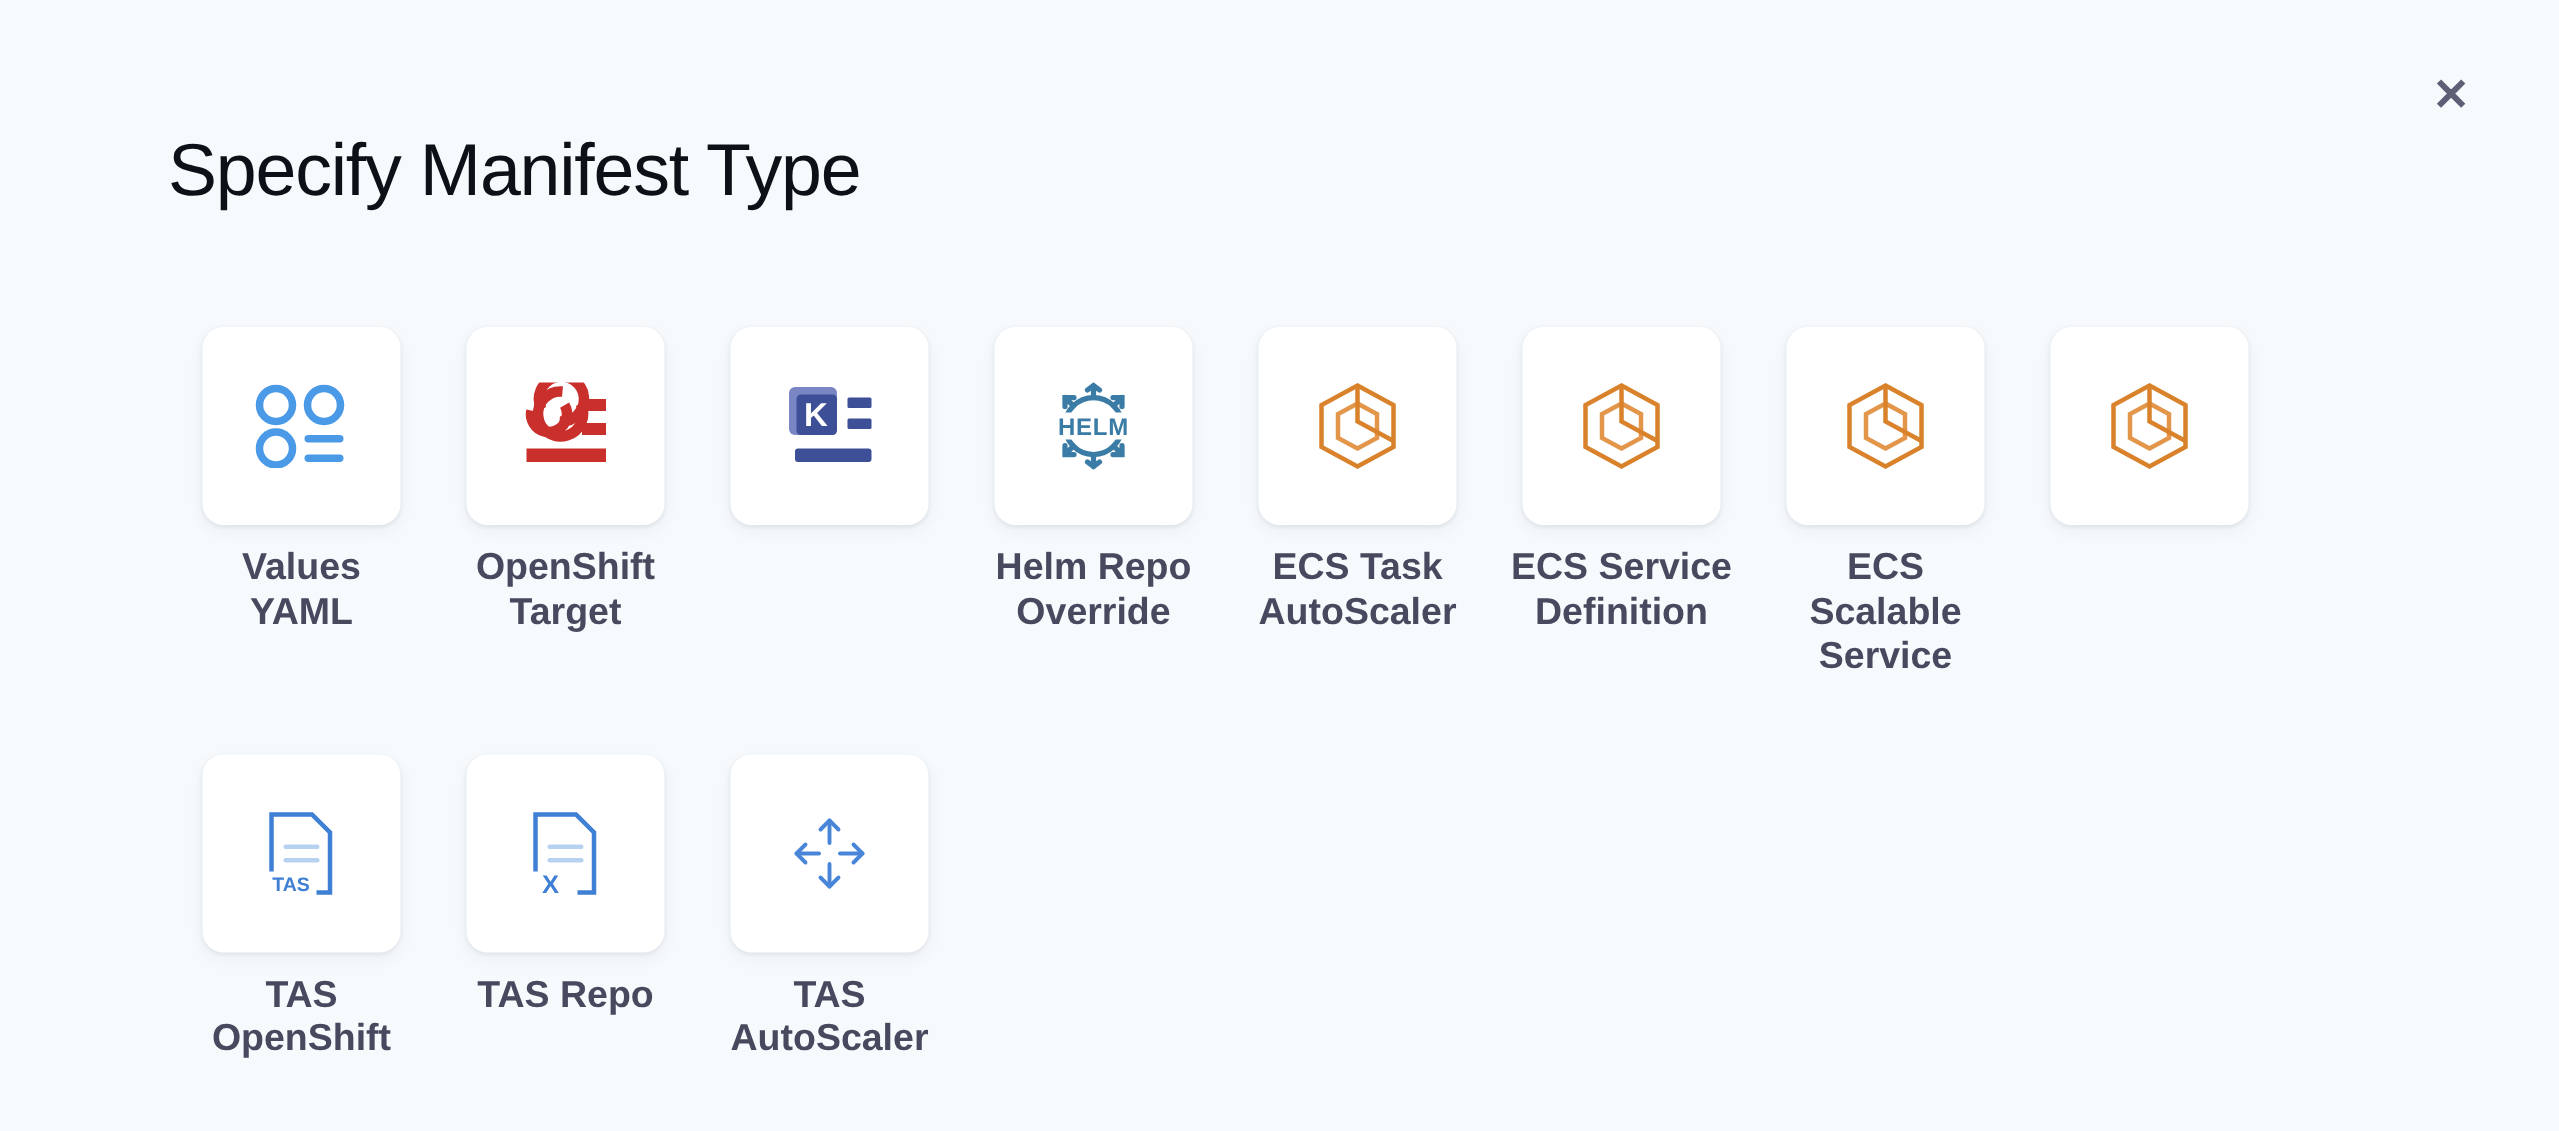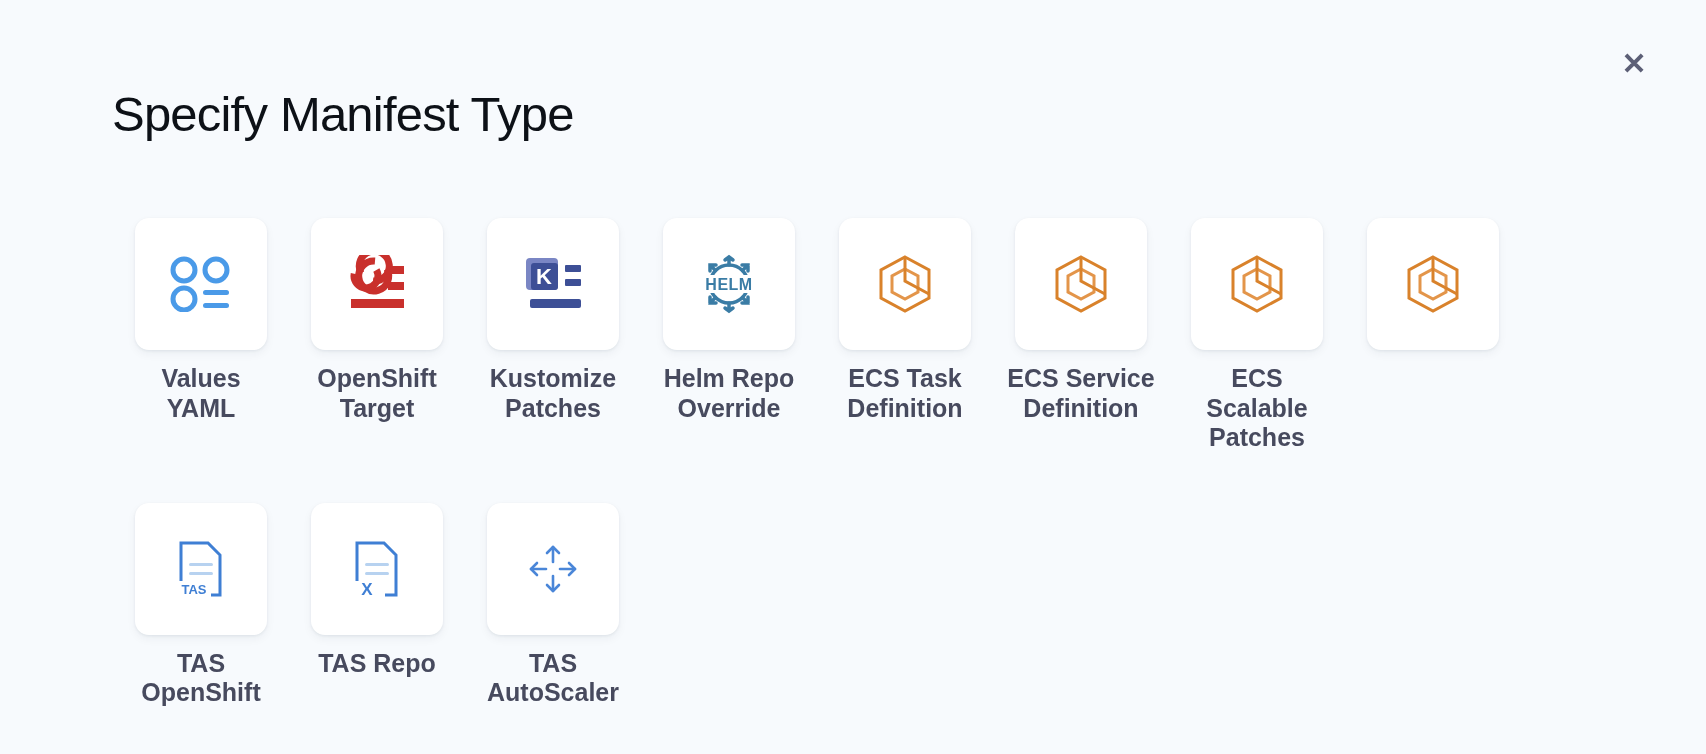--- a/index.html
+++ b/index.html
@@ -132,21 +132,20 @@
           <svg width="62" height="56" viewBox="0 0 62 56">
             <rect x="4" y="2" width="32" height="32" rx="4" fill="#7a86c4"></rect>
             <rect x="9" y="7" width="27" height="27" rx="3" fill="#3d4f96"></rect>
             <text x="22" y="28" font-family="Liberation Sans, sans-serif" font-size="22" font-weight="700" fill="#ffffff" text-anchor="middle">K</text>
             <rect x="43" y="9" width="16" height="7" rx="1" fill="#3d4f96"></rect>
             <rect x="43" y="23" width="16" height="7" rx="1" fill="#3d4f96"></rect>
             <rect x="8" y="43" width="51" height="9" rx="2" fill="#3d4f96"></rect>
           </svg>
         </span>
       </div>
-      <div class="label">Kustomize Patches</div>
     </div>
 
     <div class="cell">
       <div class="card">
         <span>
           <svg width="64" height="60" viewBox="0 0 64 60">
             <circle cx="32" cy="30" r="19" fill="none" stroke="#3a7ca5" stroke-width="3.5"></circle>
             <g stroke="#3a7ca5" stroke-width="3.5" stroke-linecap="round" fill="none">
               <path d="M32 11 L32 3 M28 6 L32 3 L36 6"></path>
               <path d="M32 49 L32 57 M28 54 L32 57 L36 54"></path>
@@ -166,21 +165,21 @@
     <div class="cell">
       <div class="card">
         <span>
           <svg width="62" height="62" viewBox="0 0 62 62">
             <path d="M31 4 L55 17 L55 45 L31 58 L7 45 L7 17 Z" fill="none" stroke="#d9822b" stroke-width="3"></path>
             <path d="M31 16 L44 23 L44 39 L31 46 L18 39 L18 23 Z" fill="none" stroke="#e3954a" stroke-width="3"></path>
             <path d="M31 4 L31 28 L55 41" fill="none" stroke="#d9822b" stroke-width="3"></path>
           </svg>
         </span>
       </div>
-      <div class="label">ECS Task Definition</div>
+      <div class="label">ECS Task AutoScaler</div>
     </div>
 
     <div class="cell">
       <div class="card">
         <span>
           <svg width="62" height="62" viewBox="0 0 62 62">
             <path d="M31 4 L55 17 L55 45 L31 58 L7 45 L7 17 Z" fill="none" stroke="#d9822b" stroke-width="3"></path>
             <path d="M31 16 L44 23 L44 39 L31 46 L18 39 L18 23 Z" fill="none" stroke="#e3954a" stroke-width="3"></path>
             <path d="M31 4 L31 28 L55 41" fill="none" stroke="#d9822b" stroke-width="3"></path>
           </svg>
@@ -192,21 +191,21 @@
     <div class="cell">
       <div class="card">
         <span>
           <svg width="62" height="62" viewBox="0 0 62 62">
             <path d="M31 4 L55 17 L55 45 L31 58 L7 45 L7 17 Z" fill="none" stroke="#d9822b" stroke-width="3"></path>
             <path d="M31 16 L44 23 L44 39 L31 46 L18 39 L18 23 Z" fill="none" stroke="#e3954a" stroke-width="3"></path>
             <path d="M31 4 L31 28 L55 41" fill="none" stroke="#d9822b" stroke-width="3"></path>
           </svg>
         </span>
       </div>
-      <div class="label">ECS Scalable Patches</div>
+      <div class="label">ECS Scalable Service</div>
     </div>
 
     <div class="cell">
       <div class="card">
         <span>
           <svg width="62" height="62" viewBox="0 0 62 62">
             <path d="M31 4 L55 17 L55 45 L31 58 L7 45 L7 17 Z" fill="none" stroke="#d9822b" stroke-width="3"></path>
             <path d="M31 16 L44 23 L44 39 L31 46 L18 39 L18 23 Z" fill="none" stroke="#e3954a" stroke-width="3"></path>
             <path d="M31 4 L31 28 L55 41" fill="none" stroke="#d9822b" stroke-width="3"></path>
           </svg>

